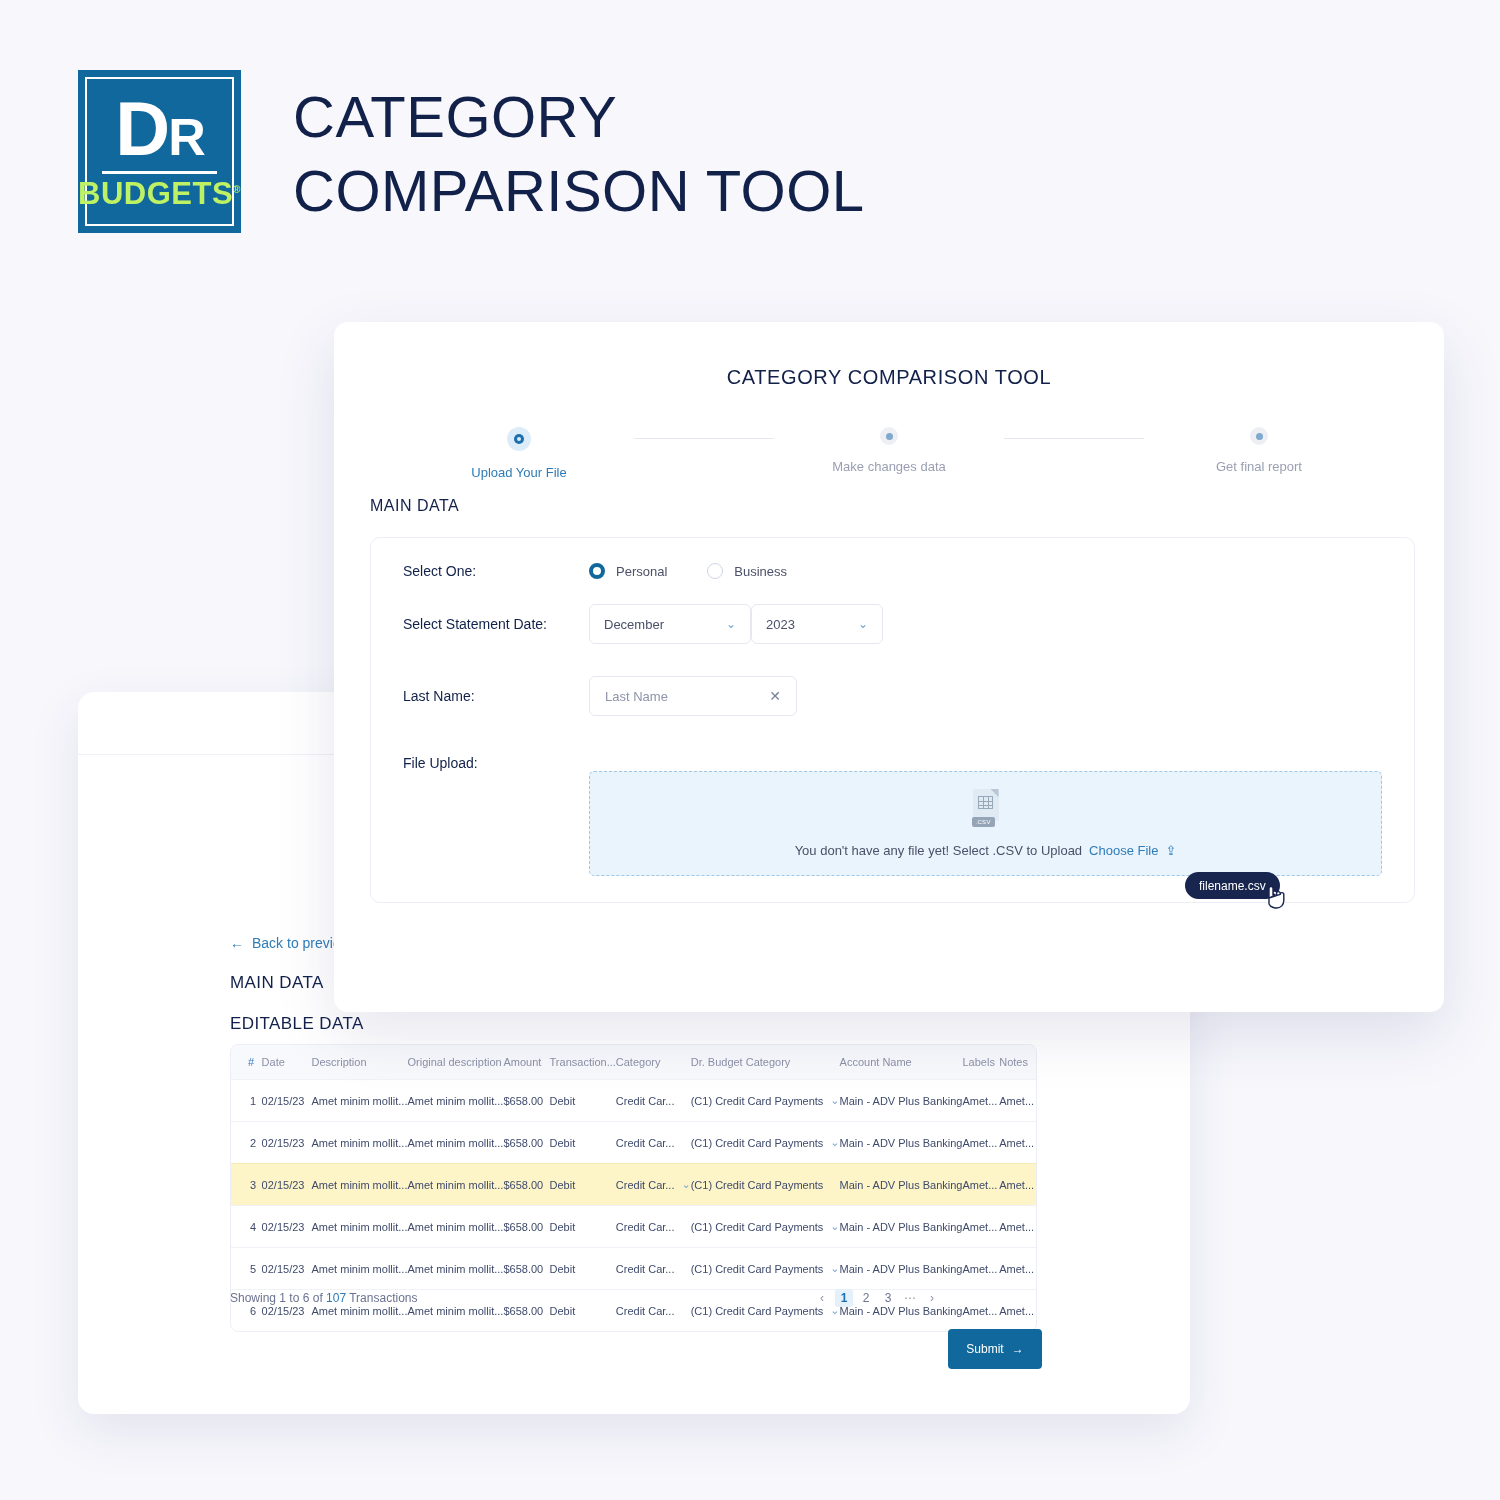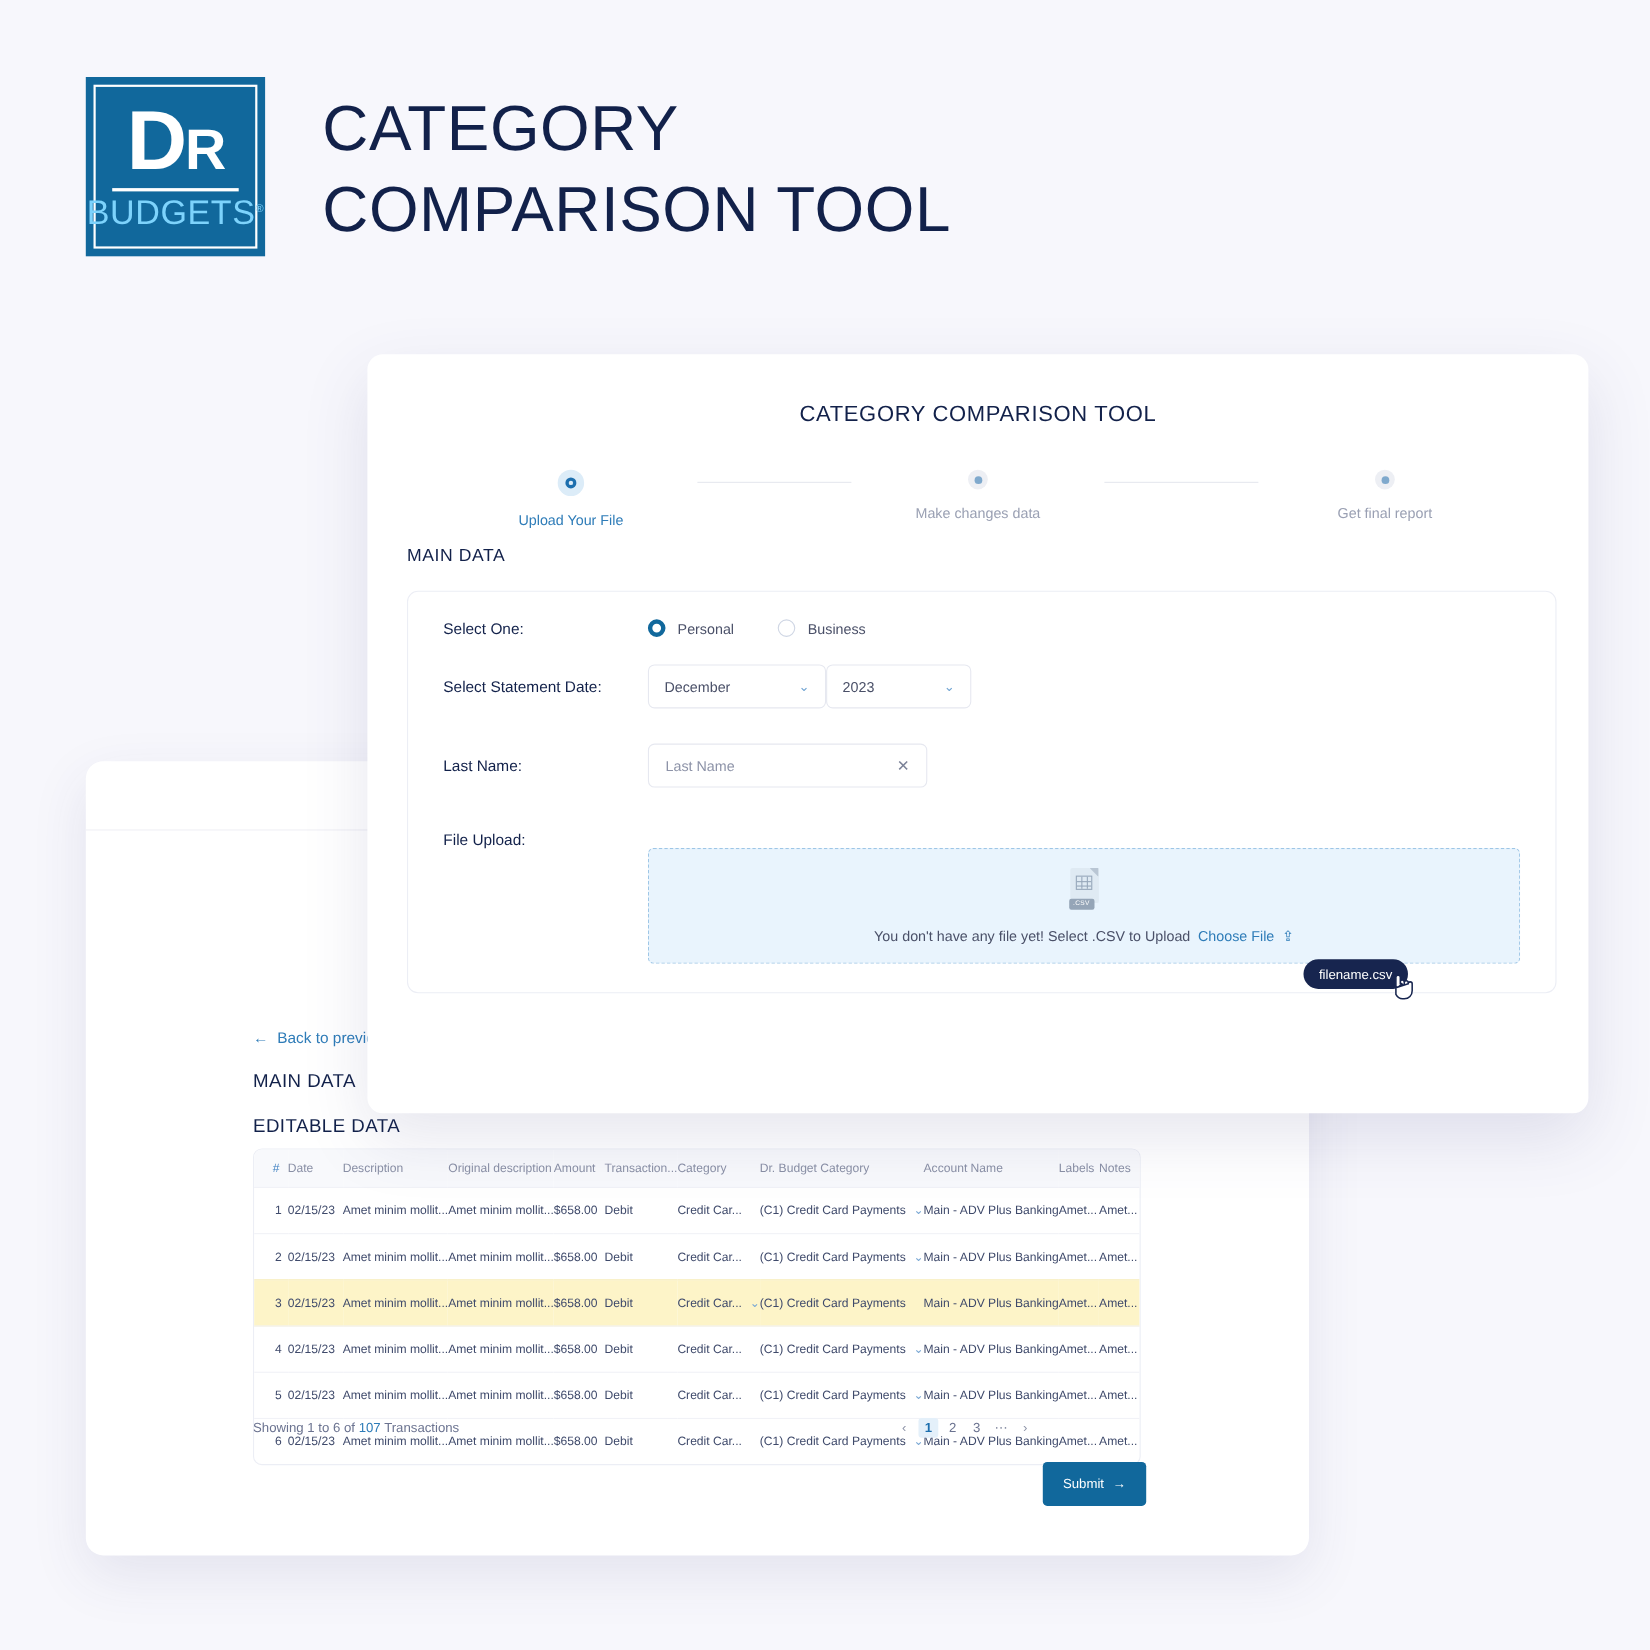--- a/index.html
+++ b/index.html
@@ -23,21 +23,21 @@
     padding: 6px 4px;
   }
   .logo-dr {
     color: #ffffff; font-weight: 700; font-size: 76px; line-height: 0.92;
     letter-spacing: -2px; font-family: "Liberation Sans", sans-serif;
     padding-bottom: 4px;
   }
   .logo-dr .r { font-size: 52px; vertical-align: baseline; }
   .logo-rule { width: 84%; height: 3px; background: #ffffff; margin: 3px 0 4px; }
   .logo-budgets {
-    color: #7dd3fc; font-weight: 400; font-size: 31px; letter-spacing: 0.5px; line-height: 1;
+    color: #bef264; font-weight: 700; font-size: 31px; letter-spacing: 0.5px; line-height: 1;
   }
   .logo-budgets sup { font-size: 10px; vertical-align: super; }
   .brand-title {
     margin-left: 52px; margin-top: 10px;
     color: #12214a; font-size: 58px; line-height: 1.28;
     font-weight: 400; letter-spacing: 0.5px;
     font-family: "Liberation Sans", sans-serif;
     max-width: 700px;
   }
 
@@ -175,21 +175,21 @@
   .select {
     height: 40px; border: 1px solid #e6e8f0; border-radius: 6px; background: #fff;
     display: flex; align-items: center; justify-content: space-between;
     padding: 0 14px; color: #4a5068; font-size: 13px;
   }
   .select .sc { color: #6fa3d2; font-size: 12px; }
   .sel-month { width: 162px; }
   .sel-year  { width: 132px; }
 
   .txtfield {
-    width: 254px; height: 40px; border: 1px solid #e6e8f0; border-radius: 6px;
+    width: 208px; height: 40px; border: 1px solid #e6e8f0; border-radius: 6px;
     display: flex; align-items: center; justify-content: space-between;
     padding: 0 15px; color: #8d93a8; font-size: 13px; background: #fff;
   }
   .txtfield .x { color: #7c8398; font-size: 14px; }
 
   .dropzone {
     position: absolute; left: 218px; top: 233px; width: 793px; height: 105px;
     border: 1.5px dashed #9ec6e6; border-radius: 5px; background: #e9f4fd;
     display: flex; flex-direction: column; align-items: center; justify-content: center;
   }

